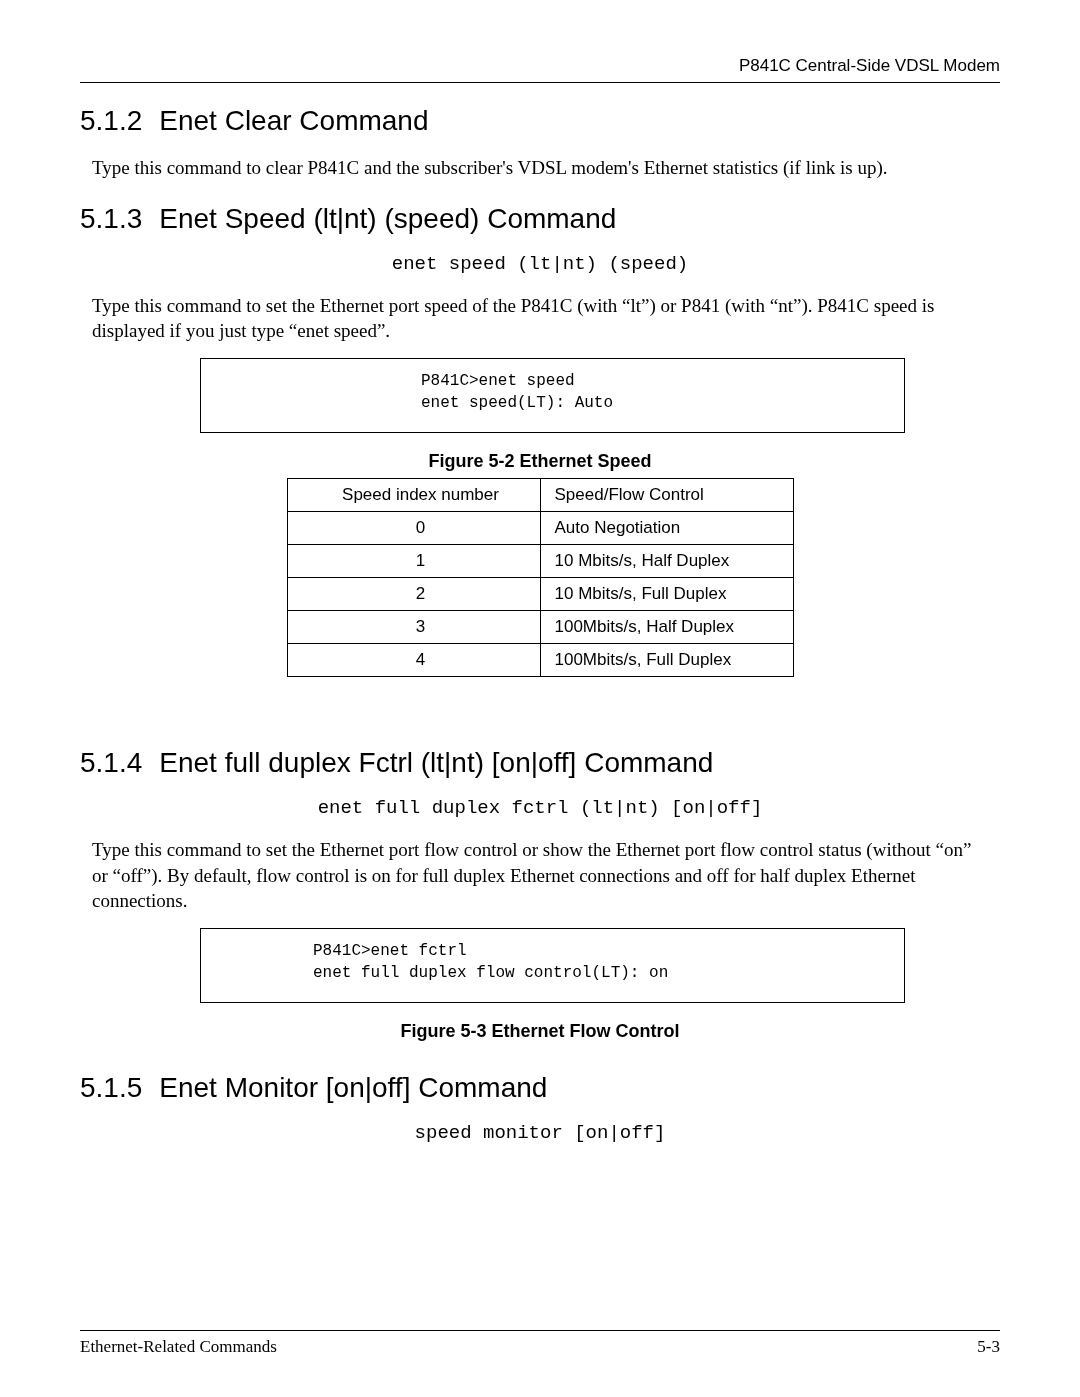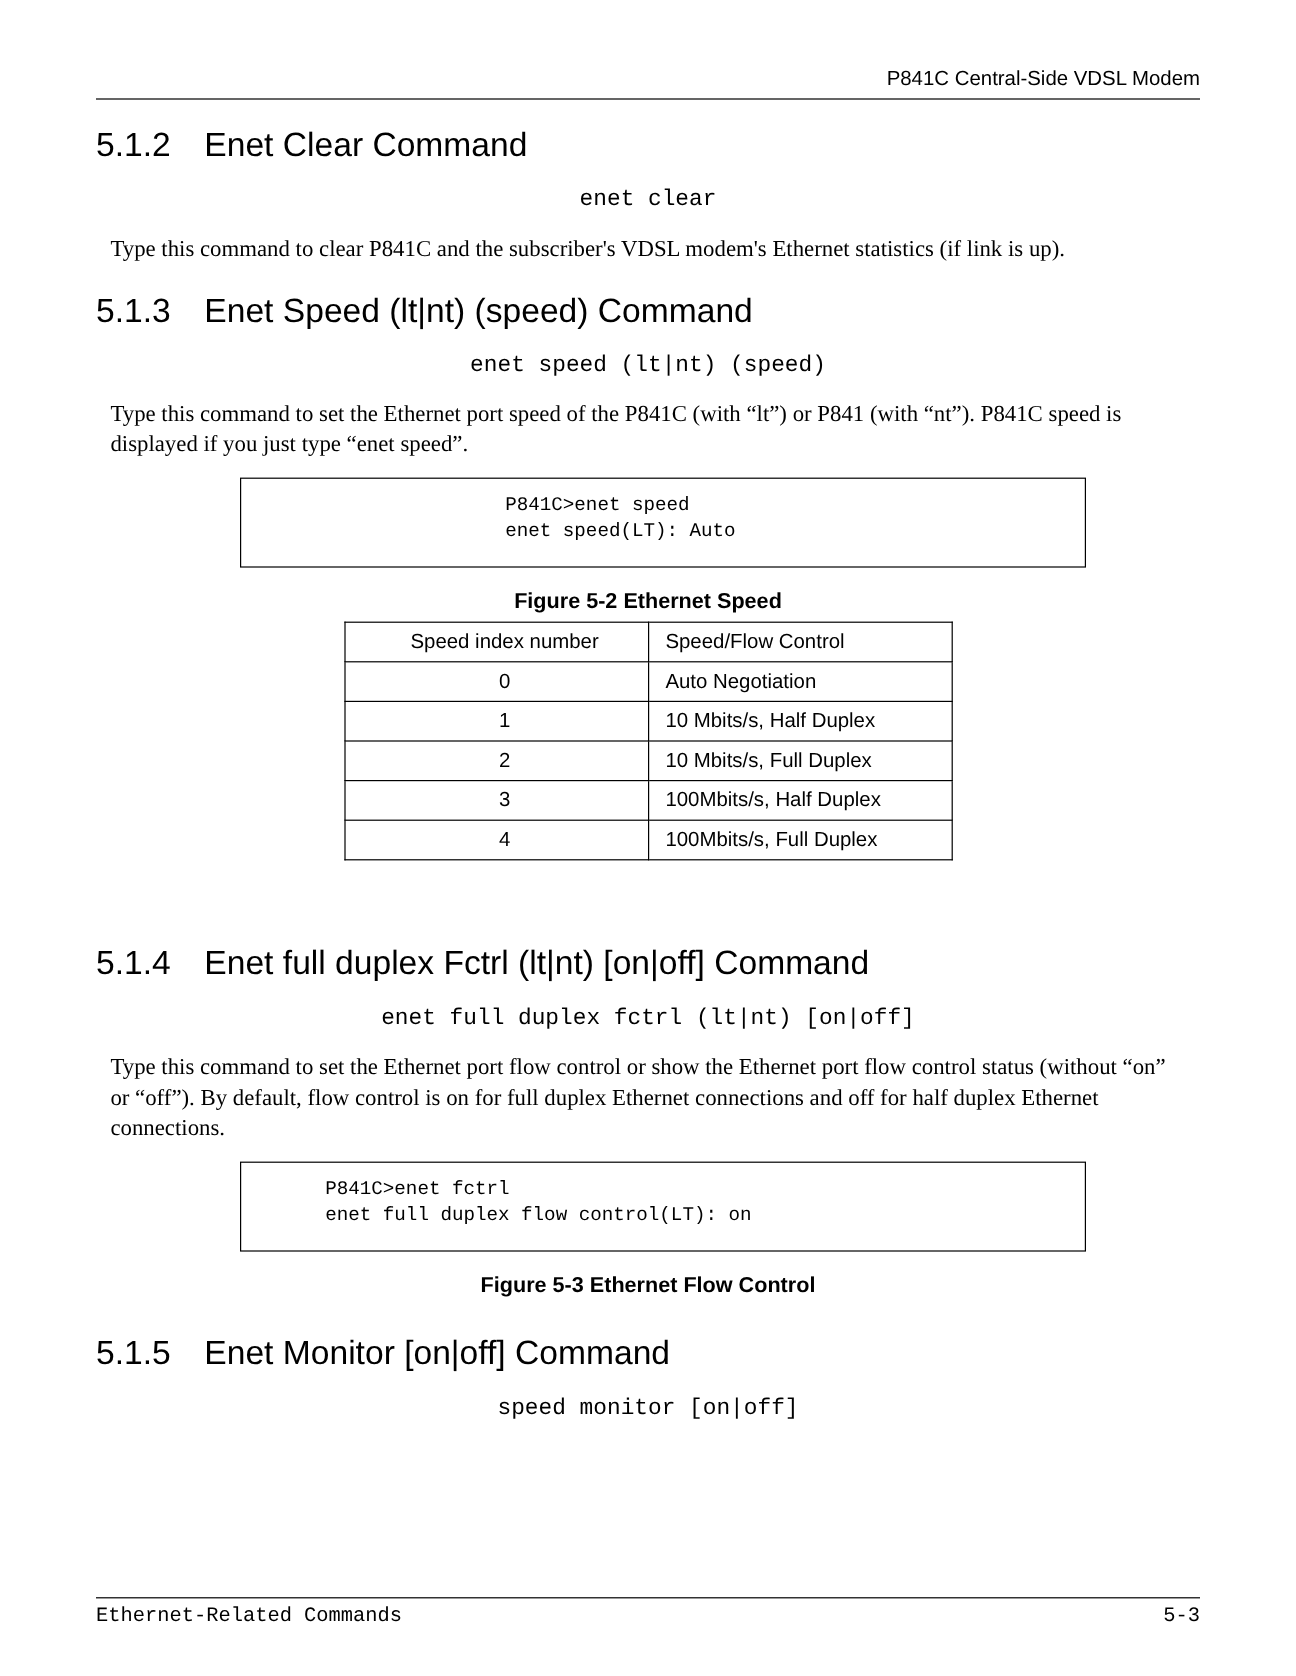--- a/index.html
+++ b/index.html
@@ -23,21 +23,21 @@
     font-size: 17px;
     padding-bottom: 6px;
     border-bottom: 1.5px solid #000;
     margin-bottom: 20px;
   }
   .section-heading {
     font-family: Arial, Helvetica, sans-serif;
     font-size: 28px;
     margin: 22px 0 18px 0;
     display: flex;
-    gap: 28px;
+    gap: 17px;
     align-items: baseline;
   }
   .section-heading .num { white-space: nowrap; }
   .mono-centered {
     font-family: "Courier New", Courier, monospace;
     font-size: 19px;
     text-align: center;
     margin: 18px 0;
   }
   .body-text {
@@ -79,39 +79,38 @@
   table.speed-table td.center { text-align: center; padding-left: 28px; }
   table.speed-table .col1 { width: 210px; }
   table.speed-table .col2 { width: 224px; }
   .footer {
     position: absolute;
     left: 80px;
     right: 80px;
     bottom: 40px;
     border-top: 1.5px solid #000;
     padding-top: 6px;
-    font-family: Liberation Mono, monospace;
+    font-family: Liberation Serif, serif;
     font-size: 17px;
     display: flex;
     justify-content: space-between;
     align-items: center;
   }
 </style>
 </head>
 <body>
 
 <div class="page">
 
   <div class="running-header">P841C Central-Side VDSL Modem</div>
 
   <div class="section-heading">
     <span class="num">5.1.2</span>
     <span>Enet Clear Command</span>
   </div>
-  <div class="mono-centered">enet clear</div>
   <p class="body-text">Type this command to clear P841C and the subscriber's VDSL modem's Ethernet statistics (if link is up).</p>
 
   <div class="section-heading">
     <span class="num">5.1.3</span>
     <span>Enet Speed (lt|nt) (speed) Command</span>
   </div>
   <div class="mono-centered">enet speed (lt|nt) (speed)</div>
   <p class="body-text">Type this command to set the Ethernet port speed of the P841C (with “lt”) or P841 (with “nt”). P841C speed is displayed if you just type “enet speed”.</p>
 
   <div class="code-box">
@@ -150,21 +149,21 @@
   </tbody>
     </table>
 
   <div class="section-heading" style="margin-top:70px">
     <span class="num">5.1.4</span>
     <span>Enet full duplex Fctrl (lt|nt) [on|off] Command</span>
   </div>
   <div class="mono-centered">enet full duplex fctrl (lt|nt) [on|off]</div>
   <p class="body-text">Type this command to set the Ethernet port flow control or show the Ethernet port flow control status (without “on” or “off”). By default, flow control is on for full duplex Ethernet connections and off for half duplex Ethernet connections.</p>
 
-  <div class="code-box" style="padding-left:70px">
+  <div class="code-box" style="padding-left:112px">
     <pre>P841C&gt;enet fctrl
 enet full duplex flow control(LT): on</pre>
   </div>
 
   <div class="figure-caption">Figure 5-3 Ethernet Flow Control</div>
 
   <div class="section-heading" style="margin-top:30px">
     <span class="num">5.1.5</span>
     <span>Enet Monitor [on|off] Command</span>
   </div>

